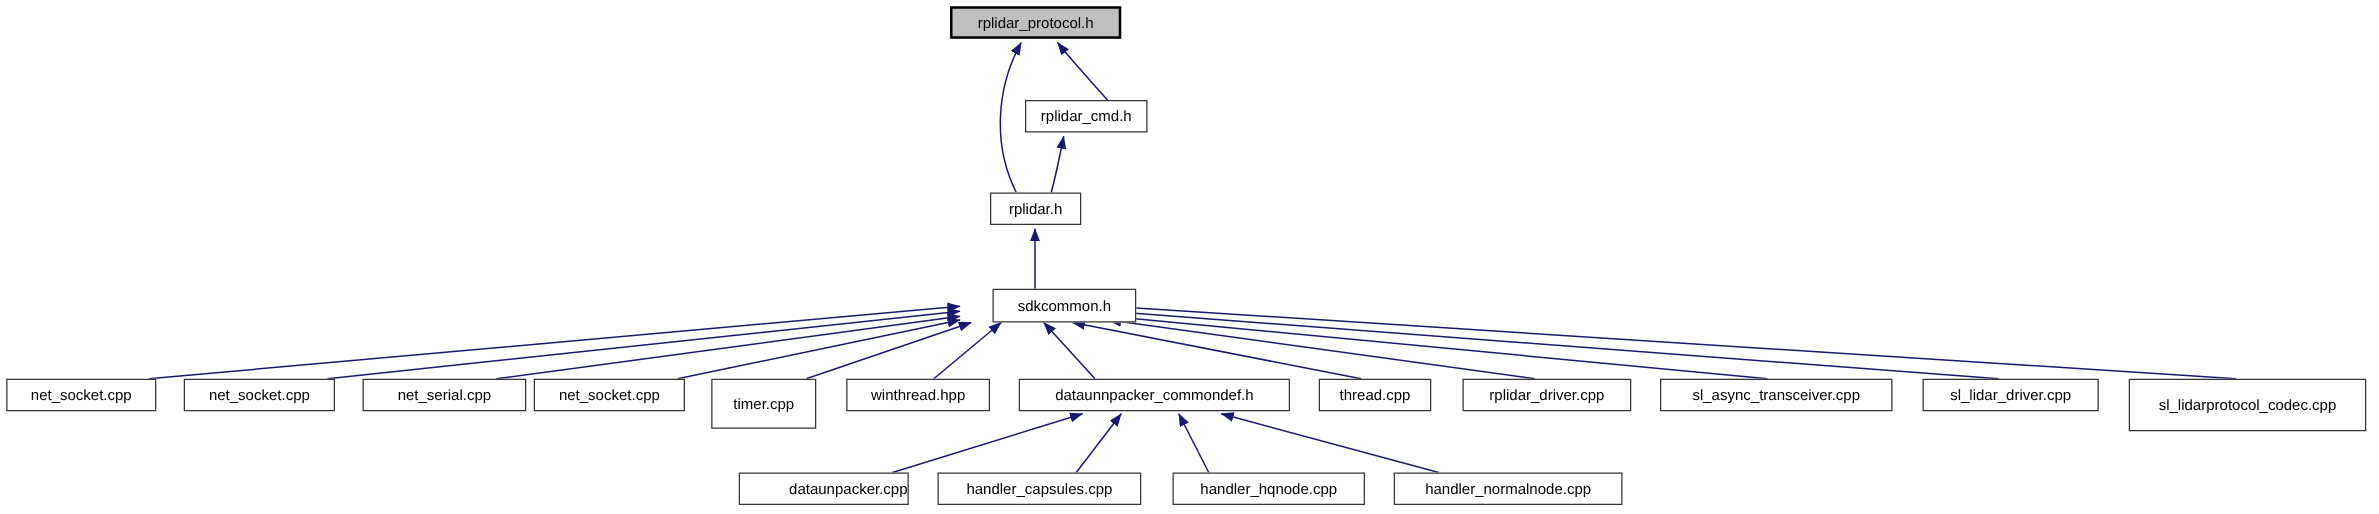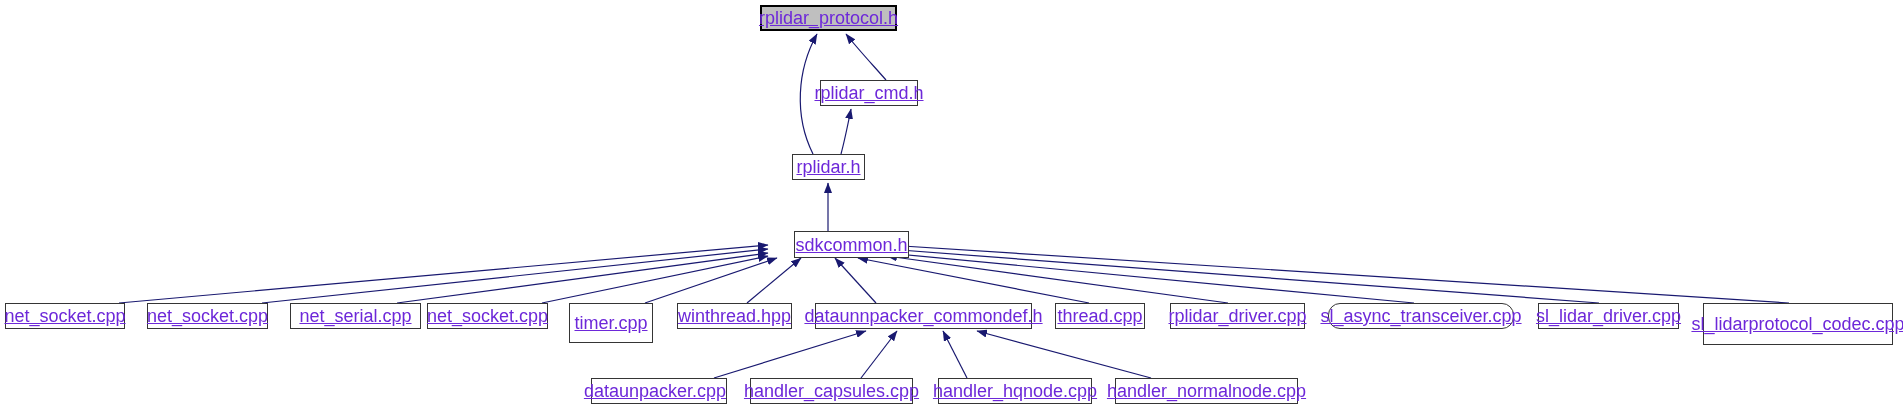--- a/index.html
+++ b/index.html
@@ -17,26 +17,25 @@
     width: 1903px; height: 411px;
   }
   .node {
     position: absolute;
     box-sizing: border-box;
     border: 1.5px solid #353535;
     background: #ffffff;
     display: flex;
     align-items: center;
     justify-content: center;
-    color: #6d28d9;
-    font-size: 18px;
+    color: #000000;
+    font-size: 12px;
     line-height: 1;
     white-space: nowrap;
     cursor: pointer;
-    text-decoration: underline;
   }
   .node.highlight {
     background: #bfbfbf;
     border: 2.5px solid #000000;
   }
   .edge {
     fill: none;
     stroke-width: 1.2px;
   }
 </style>
@@ -106,21 +105,21 @@
       </div>
       <div class="node" style="left: 815px; top: 303px; width: 217px; height: 26px;">
         <span>dataunnpacker_commondef.h</span>
       </div>
       <div class="node" style="left: 1055px; top: 303px; width: 90px; height: 26px;">
         <span>thread.cpp</span>
       </div>
       <div class="node" style="left: 1170px; top: 303px; width: 135px; height: 26px;">
         <span>rplidar_driver.cpp</span>
       </div>
-      <div class="node" style="left: 1328px; top: 303px; width: 186px; height: 26px; border-radius: 12px;">
+      <div class="node" style="left: 1328px; top: 303px; width: 186px; height: 26px;">
         <span>sl_async_transceiver.cpp</span>
       </div>
       <div class="node" style="left: 1538px; top: 303px; width: 141px; height: 26px;">
         <span>sl_lidar_driver.cpp</span>
       </div>
       <div class="node" style="left: 1703px; top: 303px; width: 190px; height: 42px;">
         <span>sl_lidarprotocol_codec.cpp</span>
       </div>
       <div class="node" style="left: 591px; top: 378px; width: 136px; height: 26px; justify-content: flex-end;">
         <span>dataunpacker.cpp</span>

